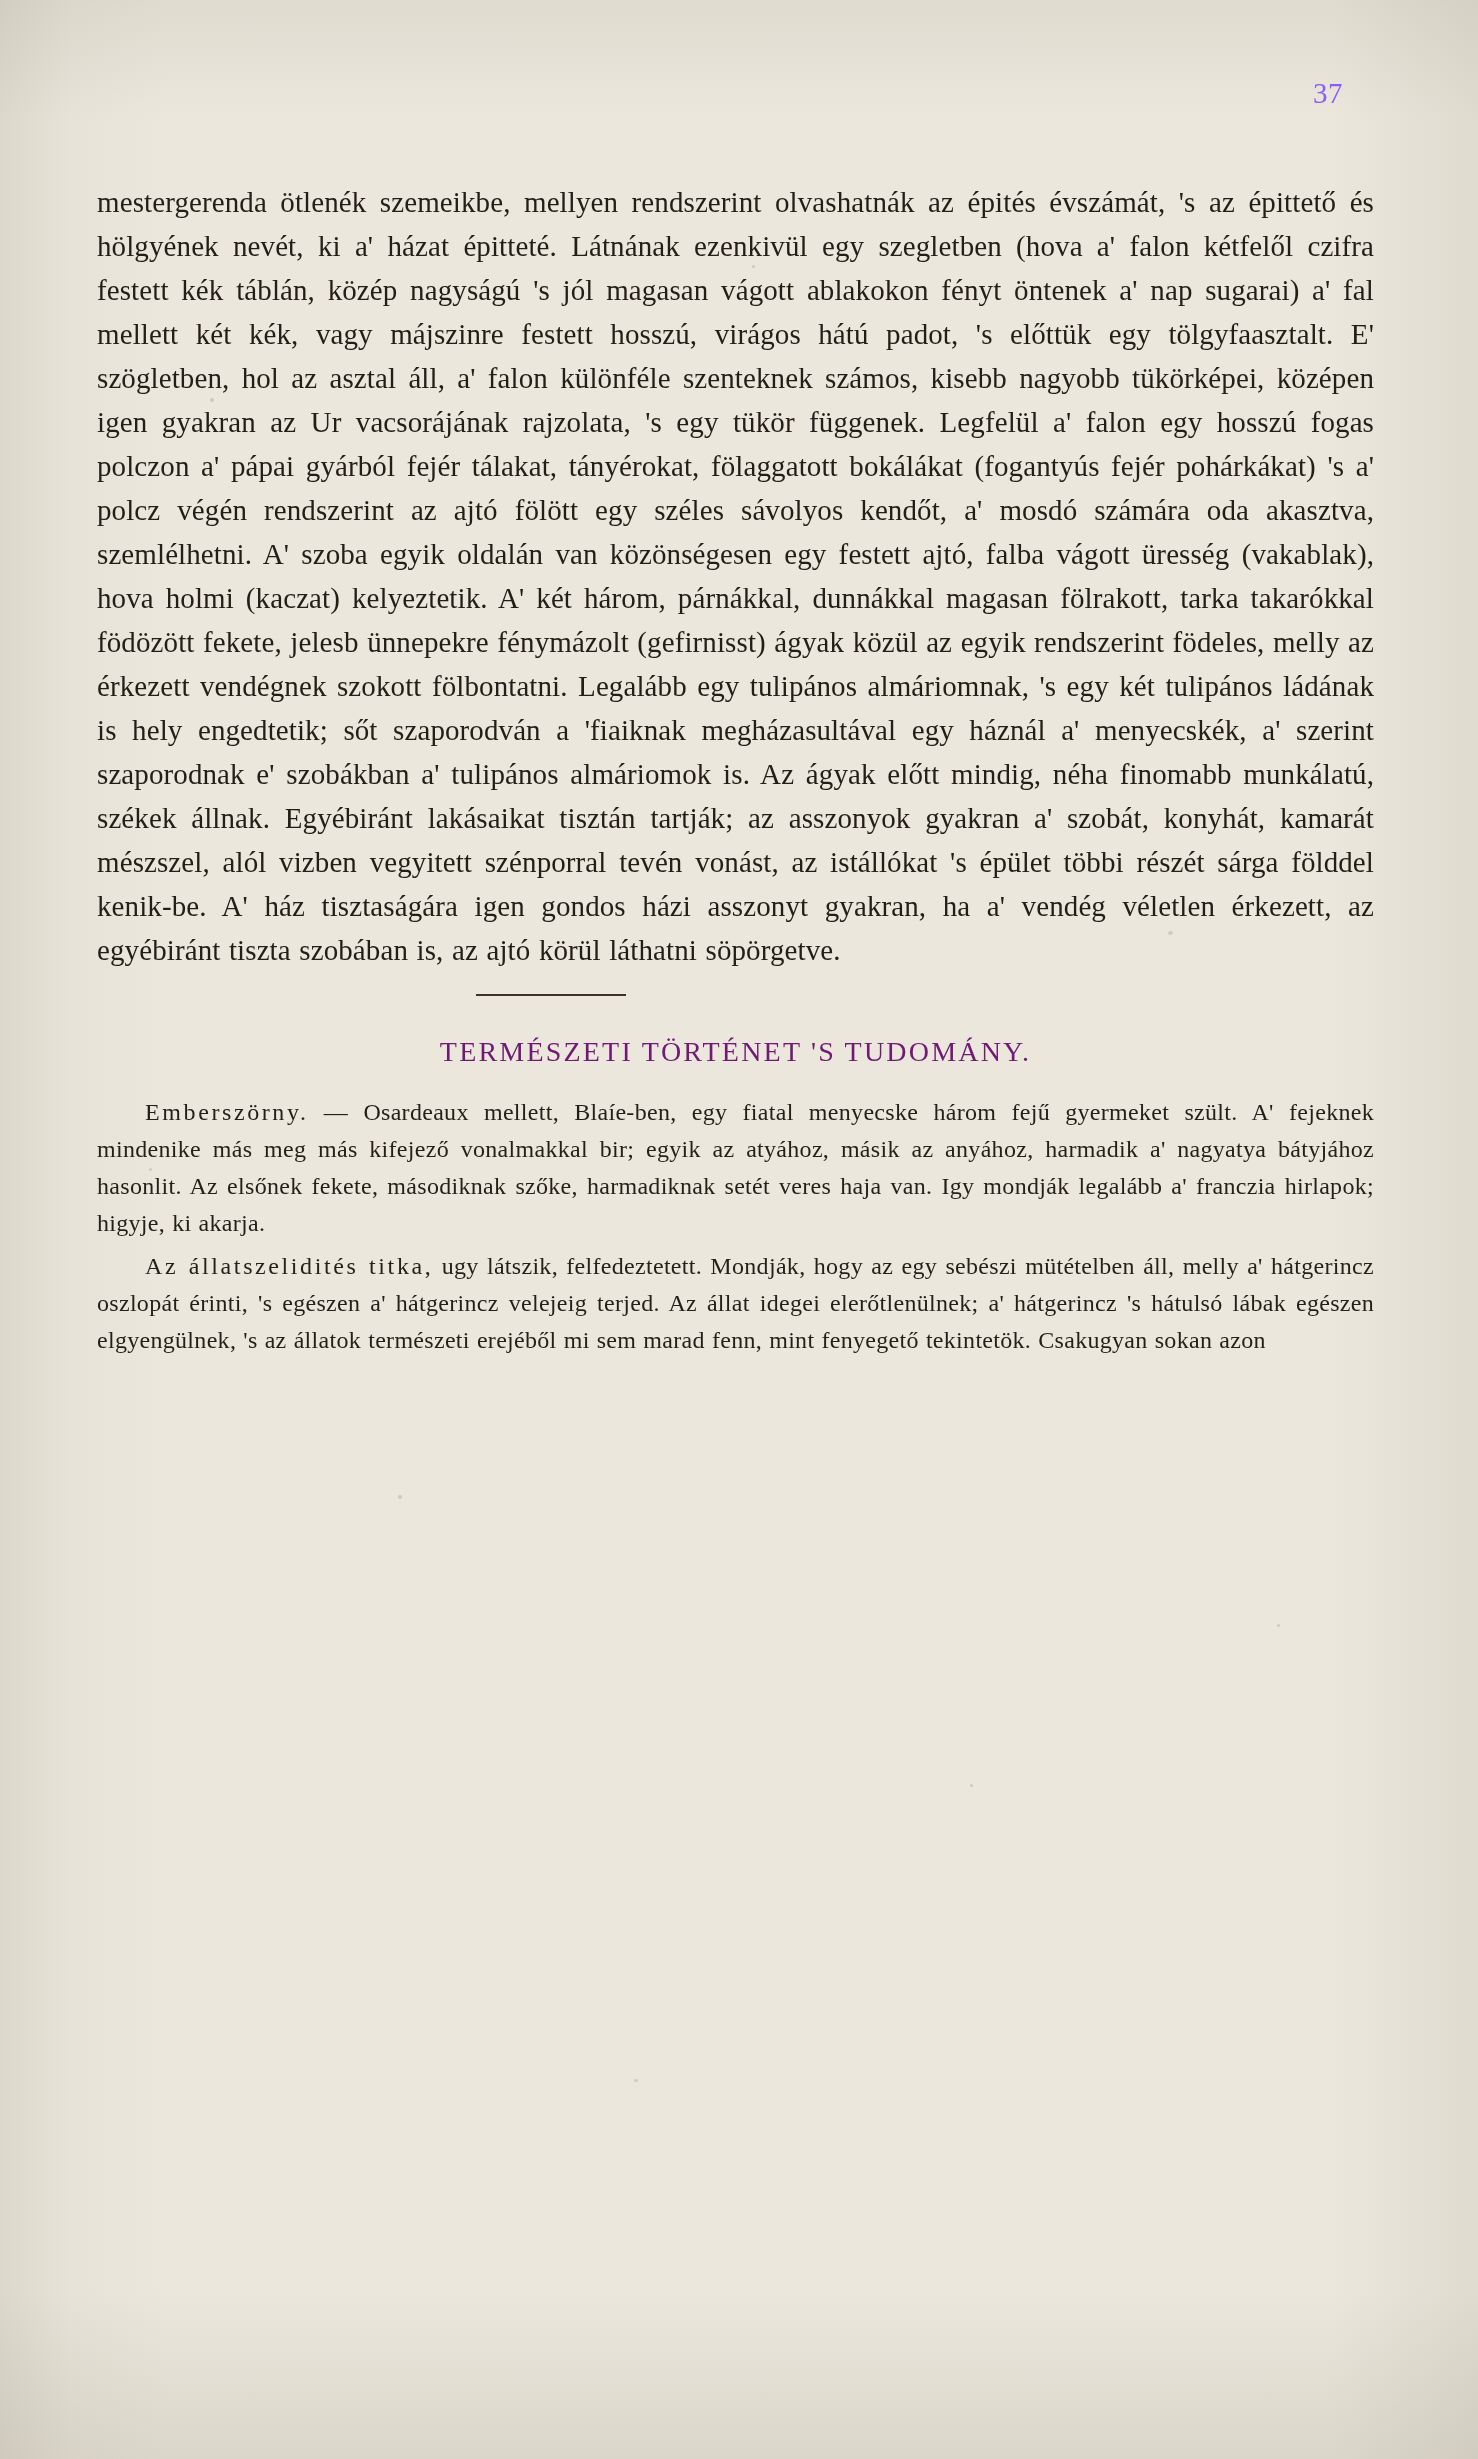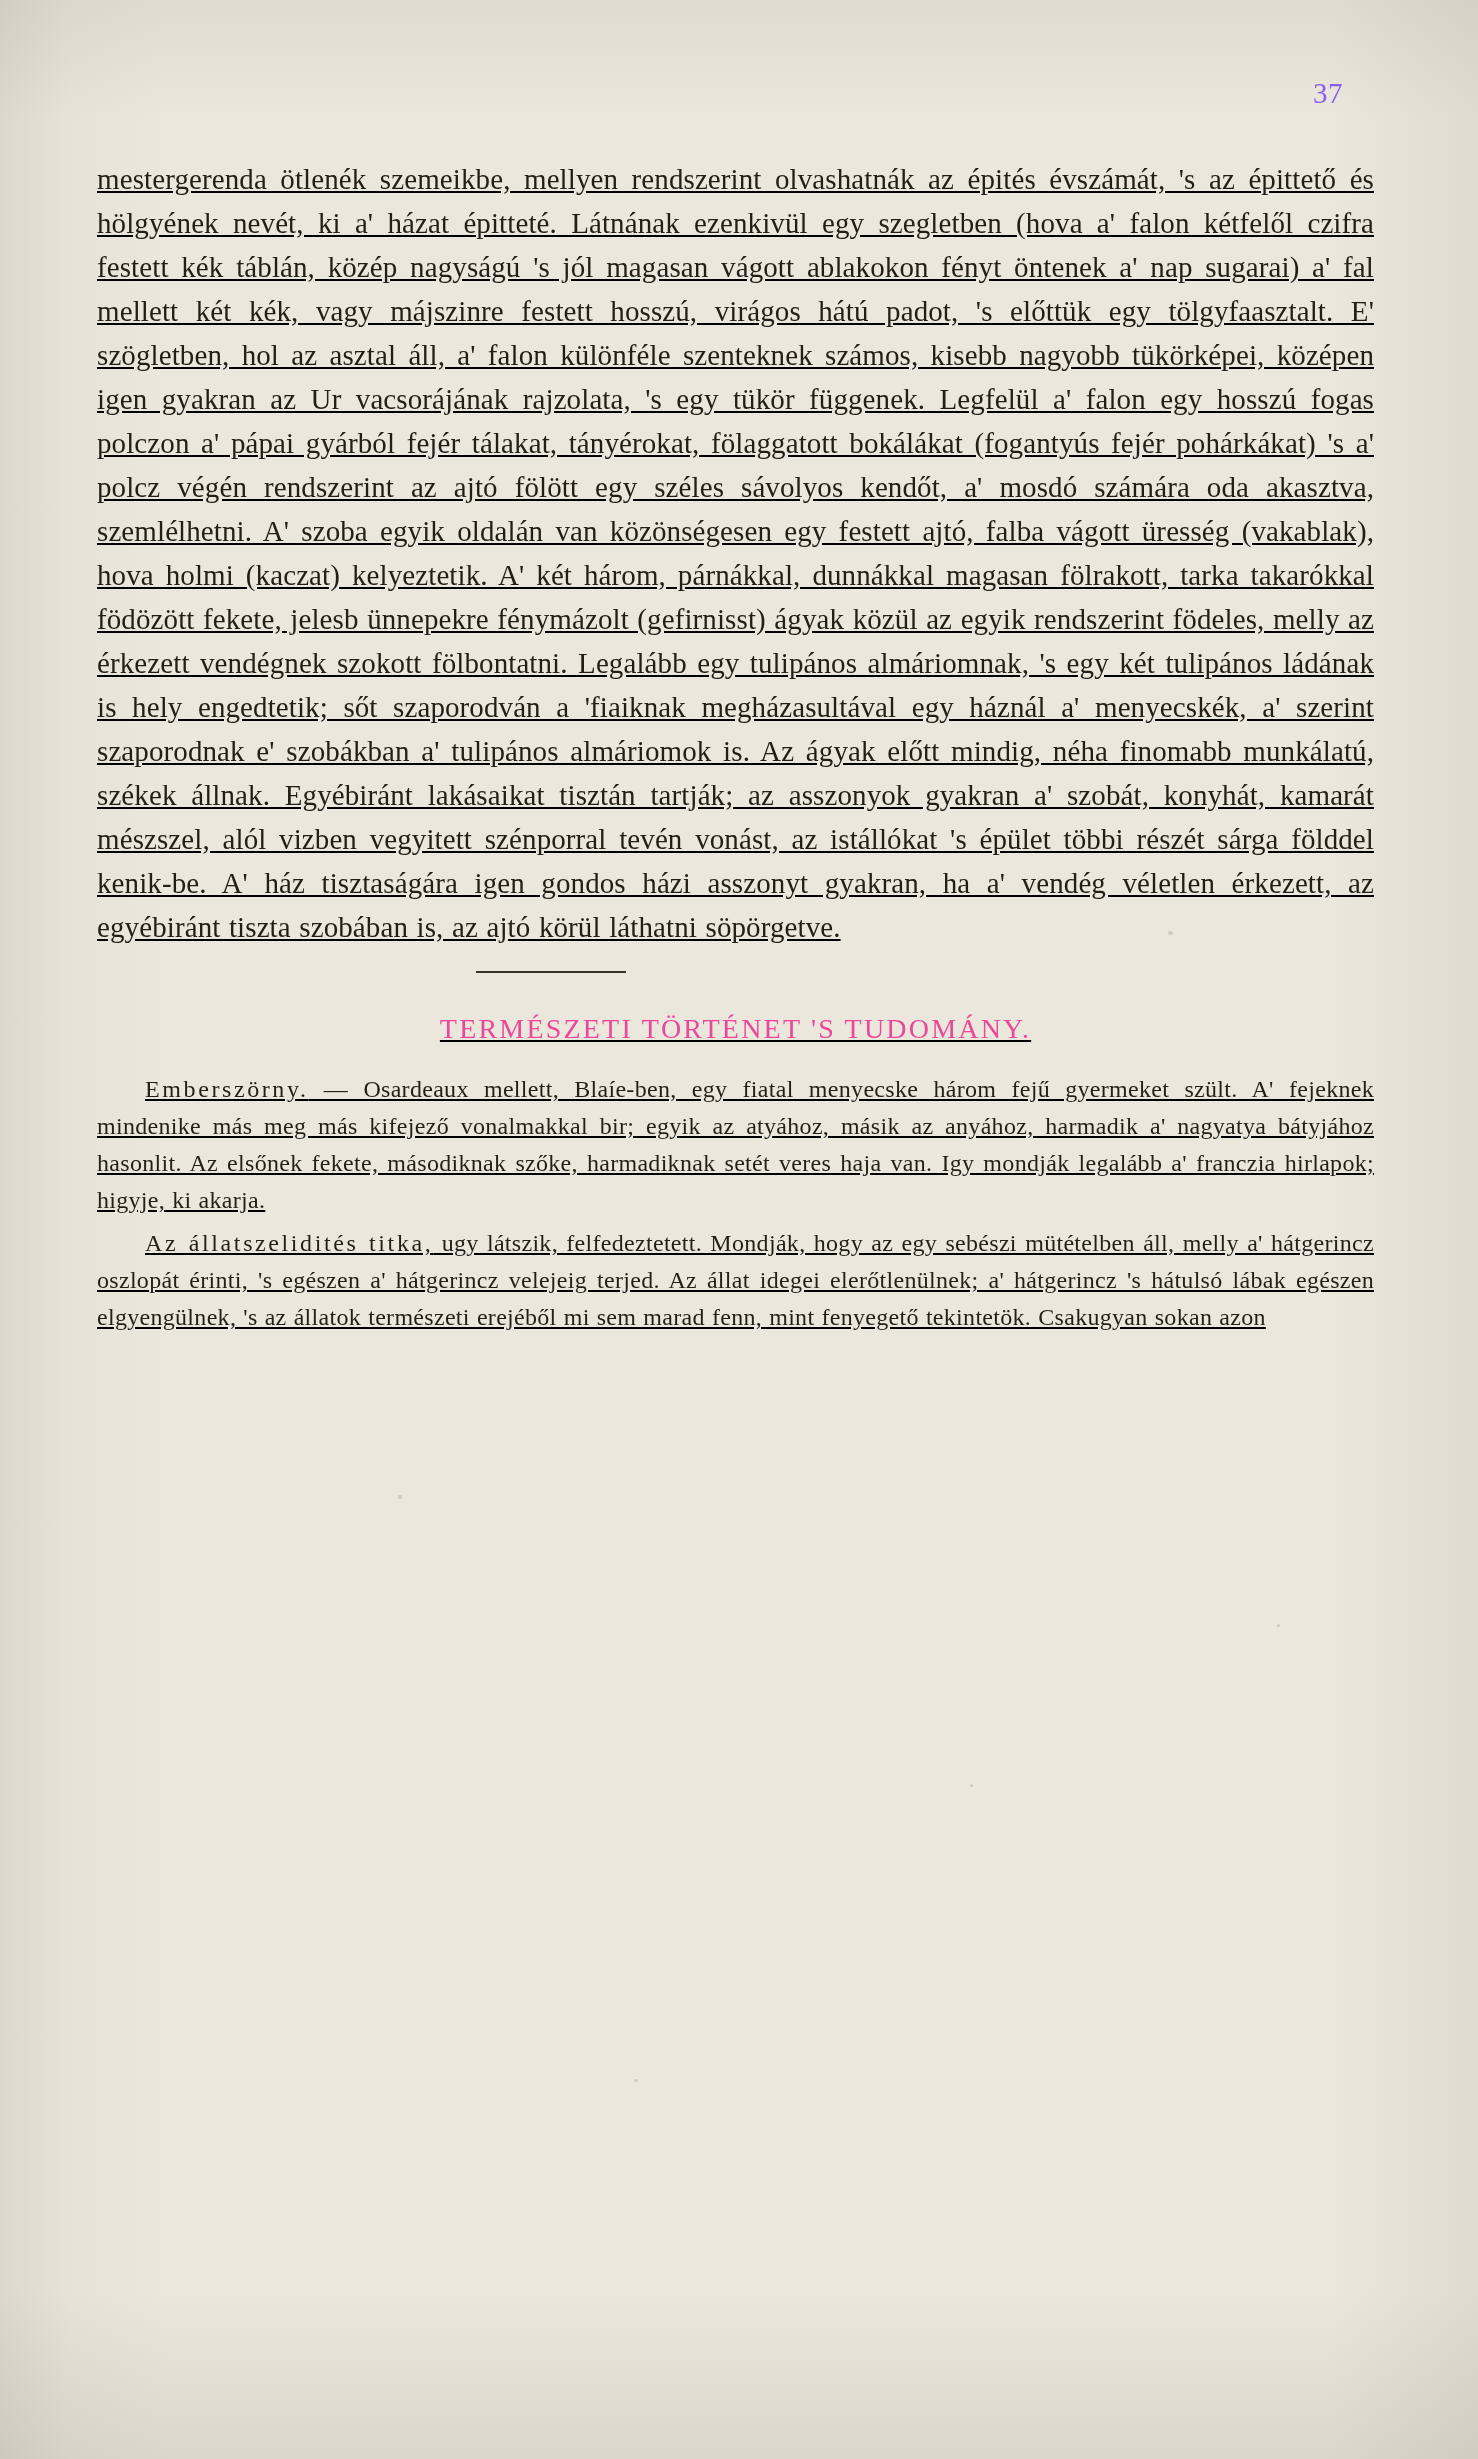--- a/index.html
+++ b/index.html
@@ -56,23 +56,22 @@
     top: 77px;
     font-size: 29px;
     font-family: "Liberation Serif", serif;
     color: #8b5cf6;
     letter-spacing: 0.5px;
   }
 
   .body-block {
     position: absolute;
     left: 97px;
-    top: 157px;
+    top: 180px;
     width: 1277px;
-    text-decoration: underline;
   }
 
   p.main {
     margin: 0;
     font-size: 29px;
     line-height: 44px;
     color: #231e17;
     text-align: justify;
     text-justify: inter-word;
     letter-spacing: 0.1px;
@@ -99,21 +98,21 @@
     margin-left: 0;
     position: relative;
     left: 379px;
   }
 
   .section-title {
     margin-top: 40px;
     text-align: center;
     font-size: 28px;
     letter-spacing: 2.2px;
-    color: #ec4899;
+    color: #701a75;
     font-family: "Liberation Serif", serif;
   }
 
   .small-block {
     margin-top: 26px;
     font-size: 24px;
     line-height: 37px;
     color: #241f18;
     text-align: justify;
     letter-spacing: 0.3px;

